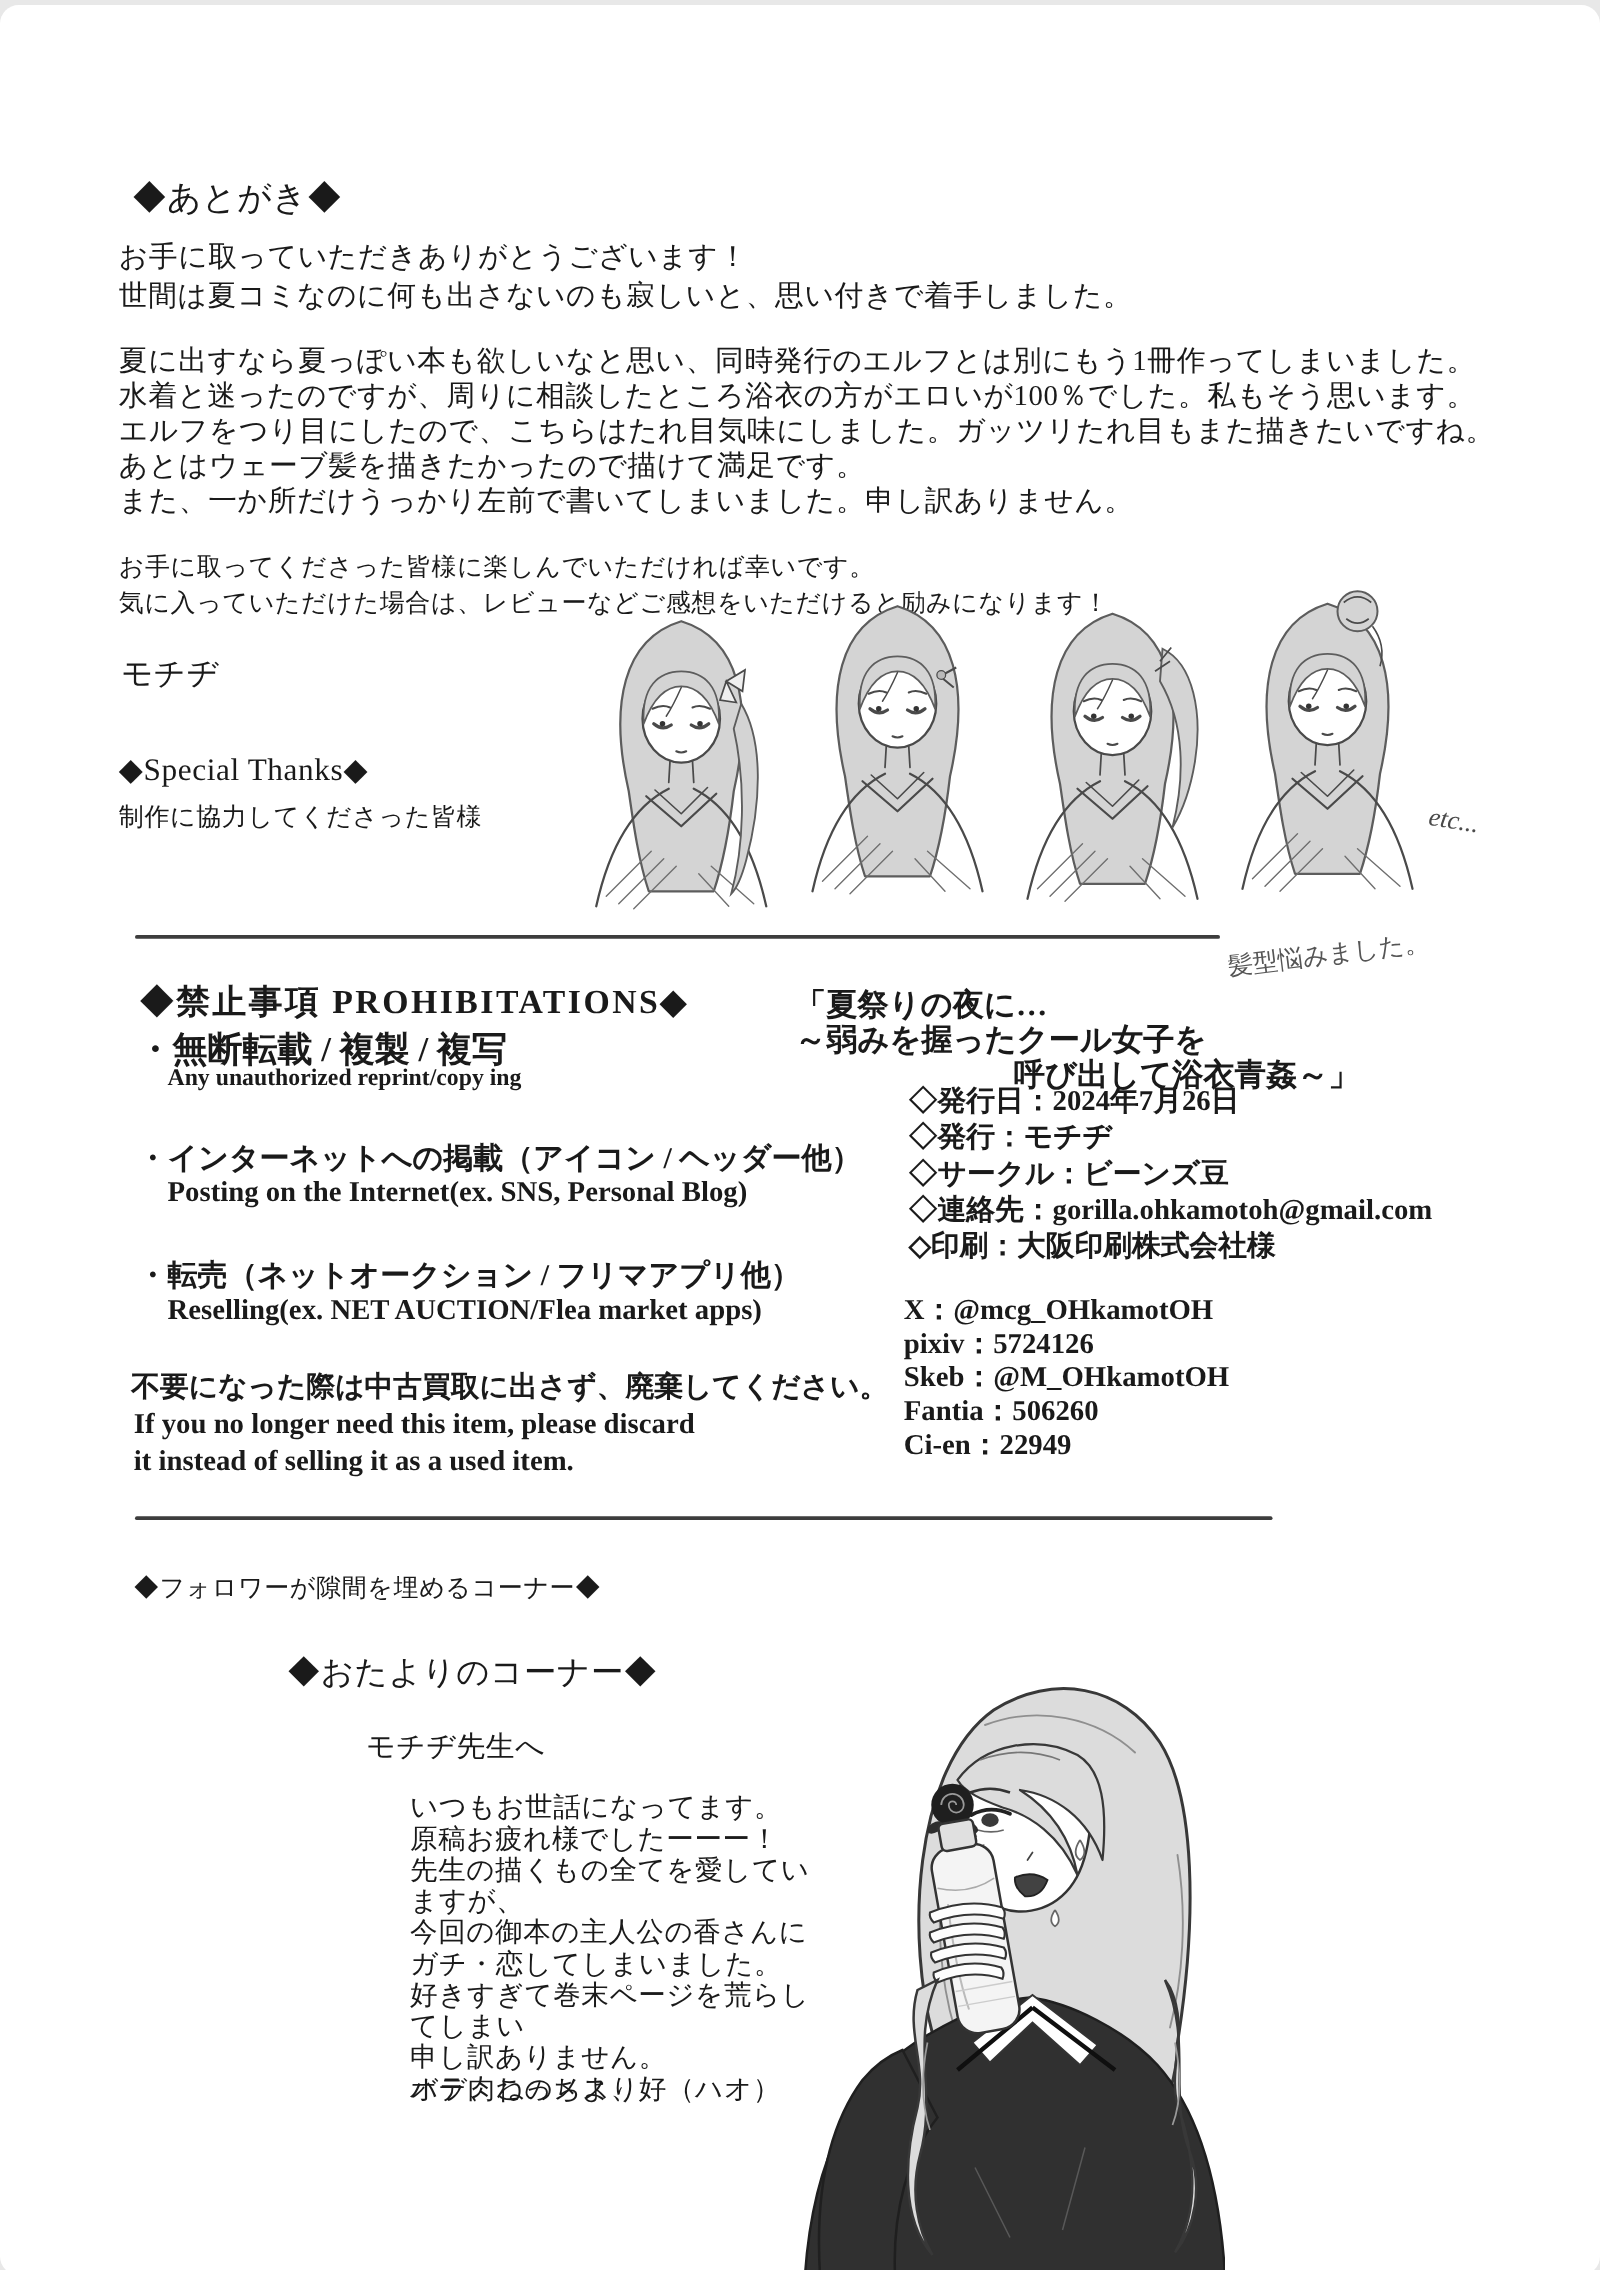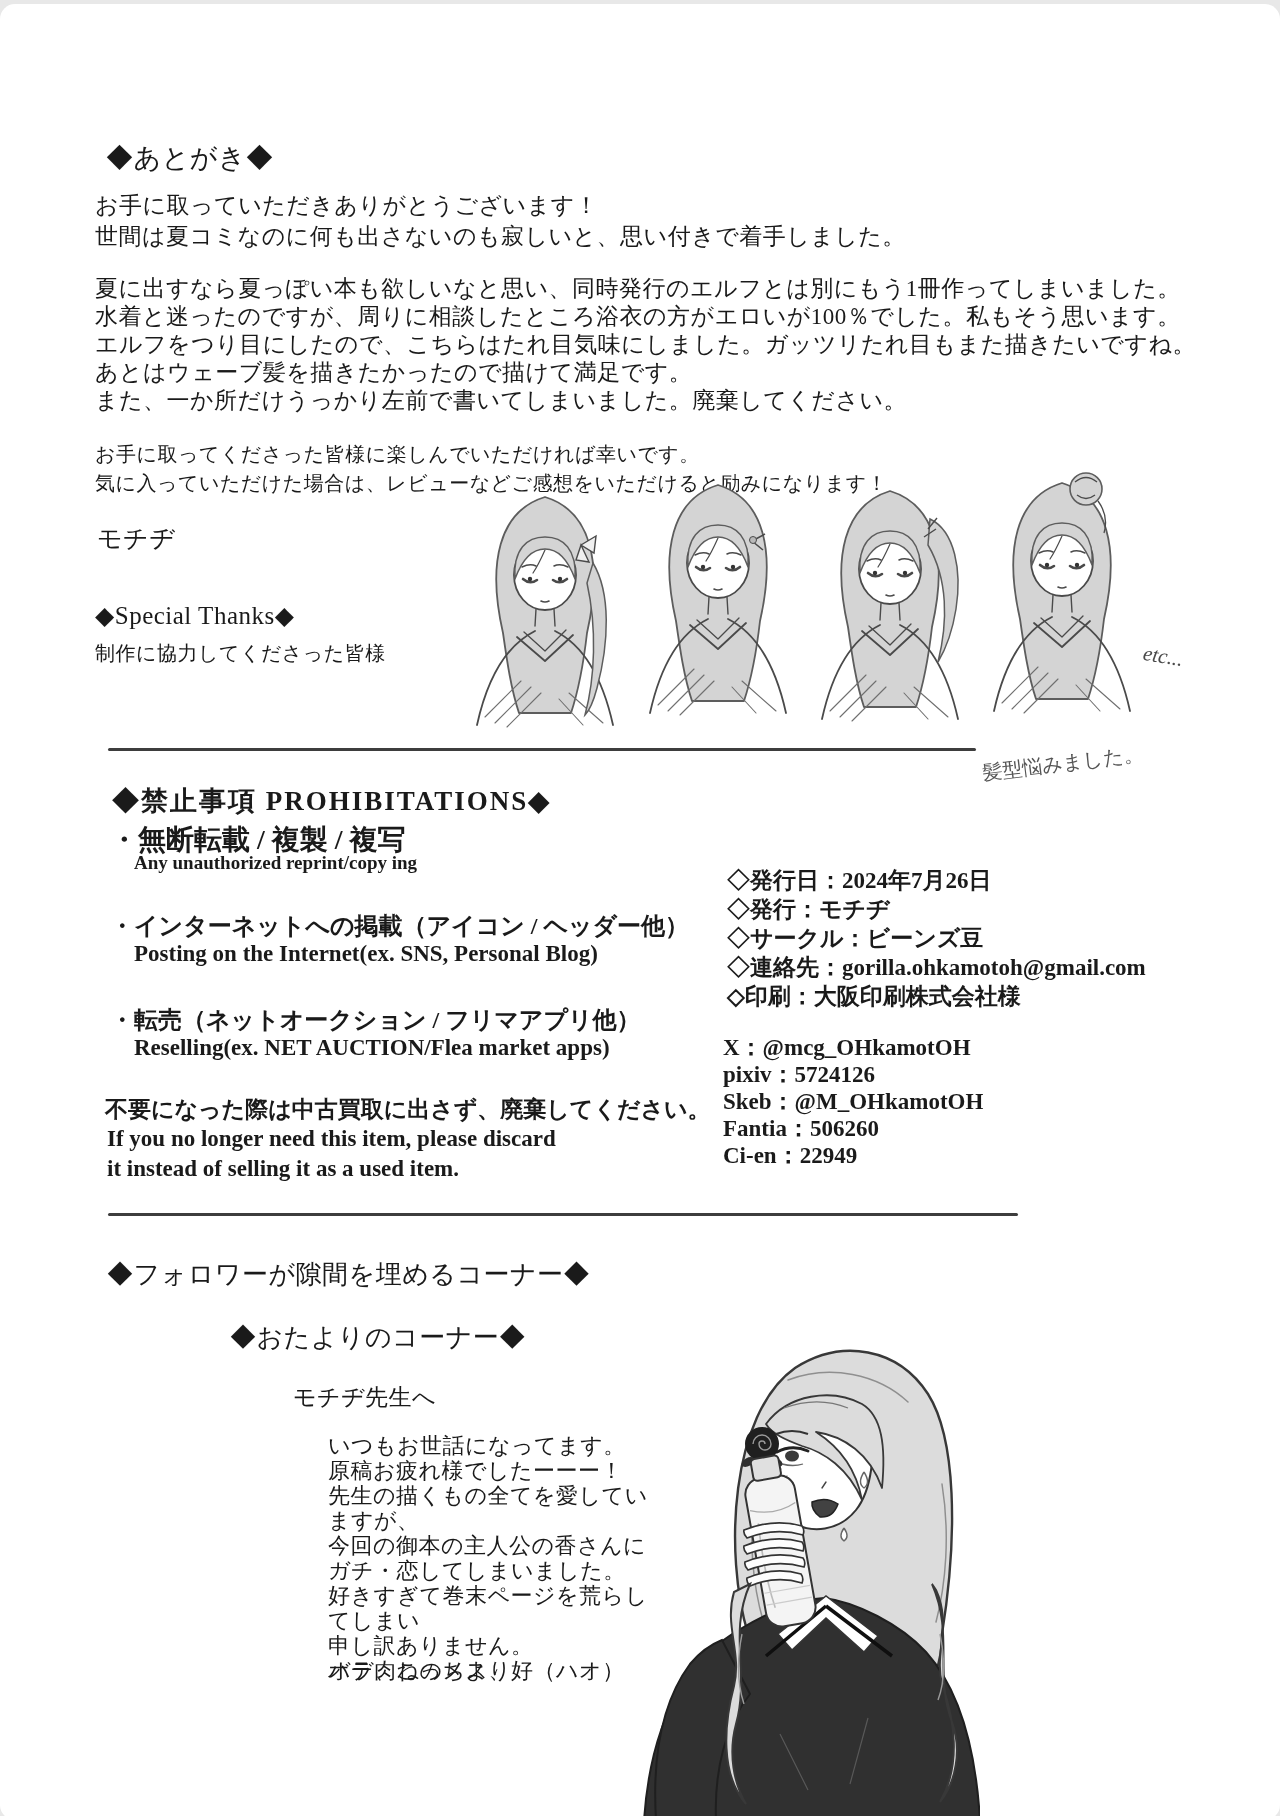--- a/index.html
+++ b/index.html
@@ -31,21 +31,21 @@
 
   <div class="abs hd jp-hand" style="left:106px; top:136px; font-size:27px;">◆あとがき◆</div>
 
   <div class="abs jp-hand" style="left:95px; top:186px; font-size:23px; line-height:31px; width:1140px;">お手に取っていただきありがとうございます！
 世間は夏コミなのに何も出さないのも寂しいと、思い付きで着手しました。</div>
 
   <div class="abs jp-hand" style="left:95px; top:271px; font-size:23px; line-height:28px; width:1160px;">夏に出すなら夏っぽい本も欲しいなと思い、同時発行のエルフとは別にもう1冊作ってしまいました。
 水着と迷ったのですが、周りに相談したところ浴衣の方がエロいが100％でした。私もそう思います。
 エルフをつり目にしたので、こちらはたれ目気味にしました。ガッツリたれ目もまた描きたいですね。
 あとはウェーブ髪を描きたかったので描けて満足です。
-また、一か所だけうっかり左前で書いてしまいました。廃棄してください。</div>
+また、一か所だけうっかり左前で書いてしまいました。申し訳ありません。</div>
 
   <div class="abs jp-hand" style="left:95px; top:436px; font-size:20px; line-height:29px; width:1100px;">お手に取ってくださった皆様に楽しんでいただければ幸いです。
 気に入っていただけた場合は、レビューなどご感想をいただけると励みになります！</div>
 
   <div class="abs jp-hand" style="left:97px; top:518px; font-size:25px;">モチヂ</div>
 
   <div class="abs hd jp-hand" style="left:95px; top:597px; font-size:25px;">◆Special  Thanks◆</div>
 
   <div class="abs jp-hand" style="left:95px; top:636px; font-size:20px;">制作に協力してくださった皆様</div>
 
@@ -114,36 +114,39 @@
   <div class="abs gothic" style="left:110px; top:906px; font-size:24px;">・インターネットへの掲載（アイコン / ヘッダー他）</div>
   <div class="abs gothic" style="left:134px; top:937px; font-size:23px;">Posting on the Internet(ex. SNS, Personal Blog)</div>
 
   <div class="abs gothic" style="left:110px; top:1000px; font-size:24px;">・転売（ネットオークション / フリマアプリ他）</div>
   <div class="abs gothic" style="left:134px; top:1031px; font-size:23px;">Reselling(ex. NET AUCTION/Flea market apps)</div>
 
   <div class="abs gothic" style="left:105px; top:1090px; font-size:23px;">不要になった際は中古買取に出さず、廃棄してください。</div>
   <div class="abs gothic" style="left:107px; top:1120px; font-size:23px; line-height:30px;">If you no longer need this item, please discard
 it instead of selling it as a used item.</div>
 
+  <div class="abs gothic" style="left:636px; top:787px; font-size:25px; line-height:28px;">「夏祭りの夜に…
+～弱みを握ったクール女子を
+　　　　　　　呼び出して浴衣青姦～」</div>
 
   <div class="abs gothic" style="left:727px; top:862px; font-size:23px; line-height:29px;">◇発行日：2024年7月26日
 ◇発行：モチヂ
 ◇サークル：ビーンズ豆
 ◇連絡先：gorilla.ohkamotoh@gmail.com
 ◇印刷：大阪印刷株式会社様</div>
 
   <div class="abs gothic" style="left:723px; top:1030px; font-size:23px; line-height:27px;">X：@mcg_OHkamotOH
 pixiv：5724126
 Skeb：@M_OHkamotOH
 Fantia：506260
 Ci-en：22949</div>
 
   <div class="divider" style="left:108px; top:1209px; width:910px;"></div>
 
-  <div class="abs hd jp-hand" style="left:107px; top:1253px; font-size:26px;">◆フォロワーが隙間を埋めるコーナー◆</div>
+  <div class="abs hd jp-hand" style="left:107px; top:1253px; font-size:20px;">◆フォロワーが隙間を埋めるコーナー◆</div>
 
   <div class="abs hd jp-hand" style="left:230px; top:1316px; font-size:26px;">◆おたよりのコーナー◆</div>
 
   <div class="abs jp-hand" style="left:293px; top:1378px; font-size:23px;">モチヂ先生へ</div>
 
   <div class="abs jp-hand" style="left:328px; top:1429px; font-size:22px; line-height:25px; width:330px;">いつもお世話になってます。
 原稿お疲れ様でしたーーー！
 先生の描くもの全てを愛していますが、
 今回の御本の主人公の香さんに
 ガチ・恋してしまいました。

